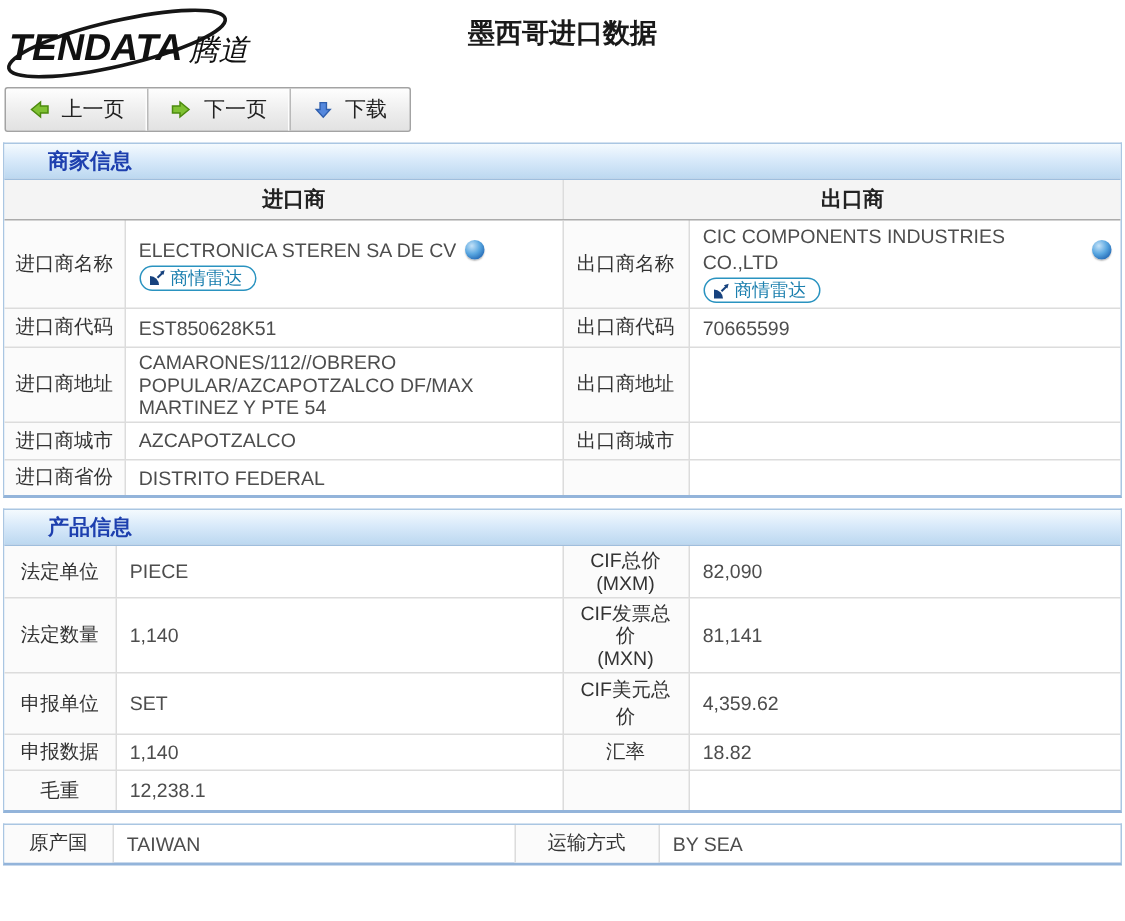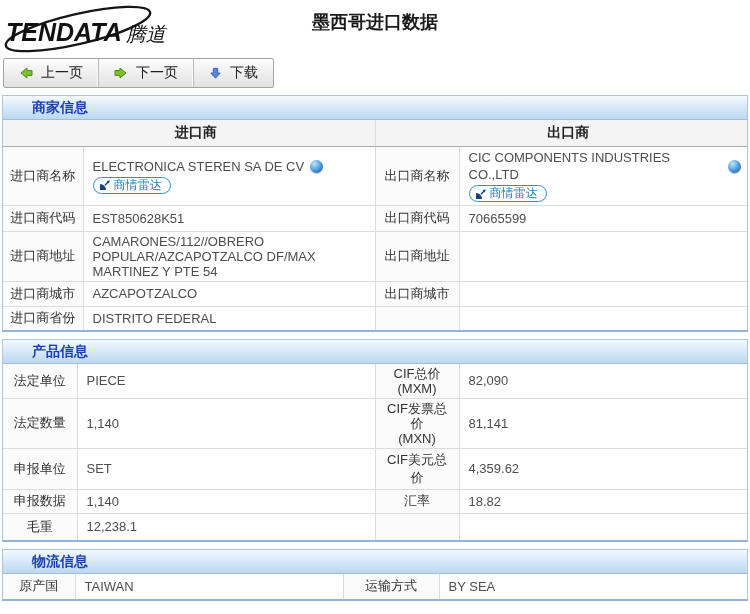--- a/index.html
+++ b/index.html
@@ -226,21 +226,20 @@
       <td class="value">12,238.1</td>
       <td class="label"></td>
       <td class="value"></td>
     </tr>
   </tbody>
     </table>
 </div>
 
 
 <div class="section">
-  <div class="section-header">物流信息</div>
   <table>
     <colgroup>
         <col style="width:72px">
         <col style="width:268px">
         <col style="width:96px">
         <col>
       </colgroup>
     <tbody>
     <tr class="r-code">
       <td class="label">原产国</td>

